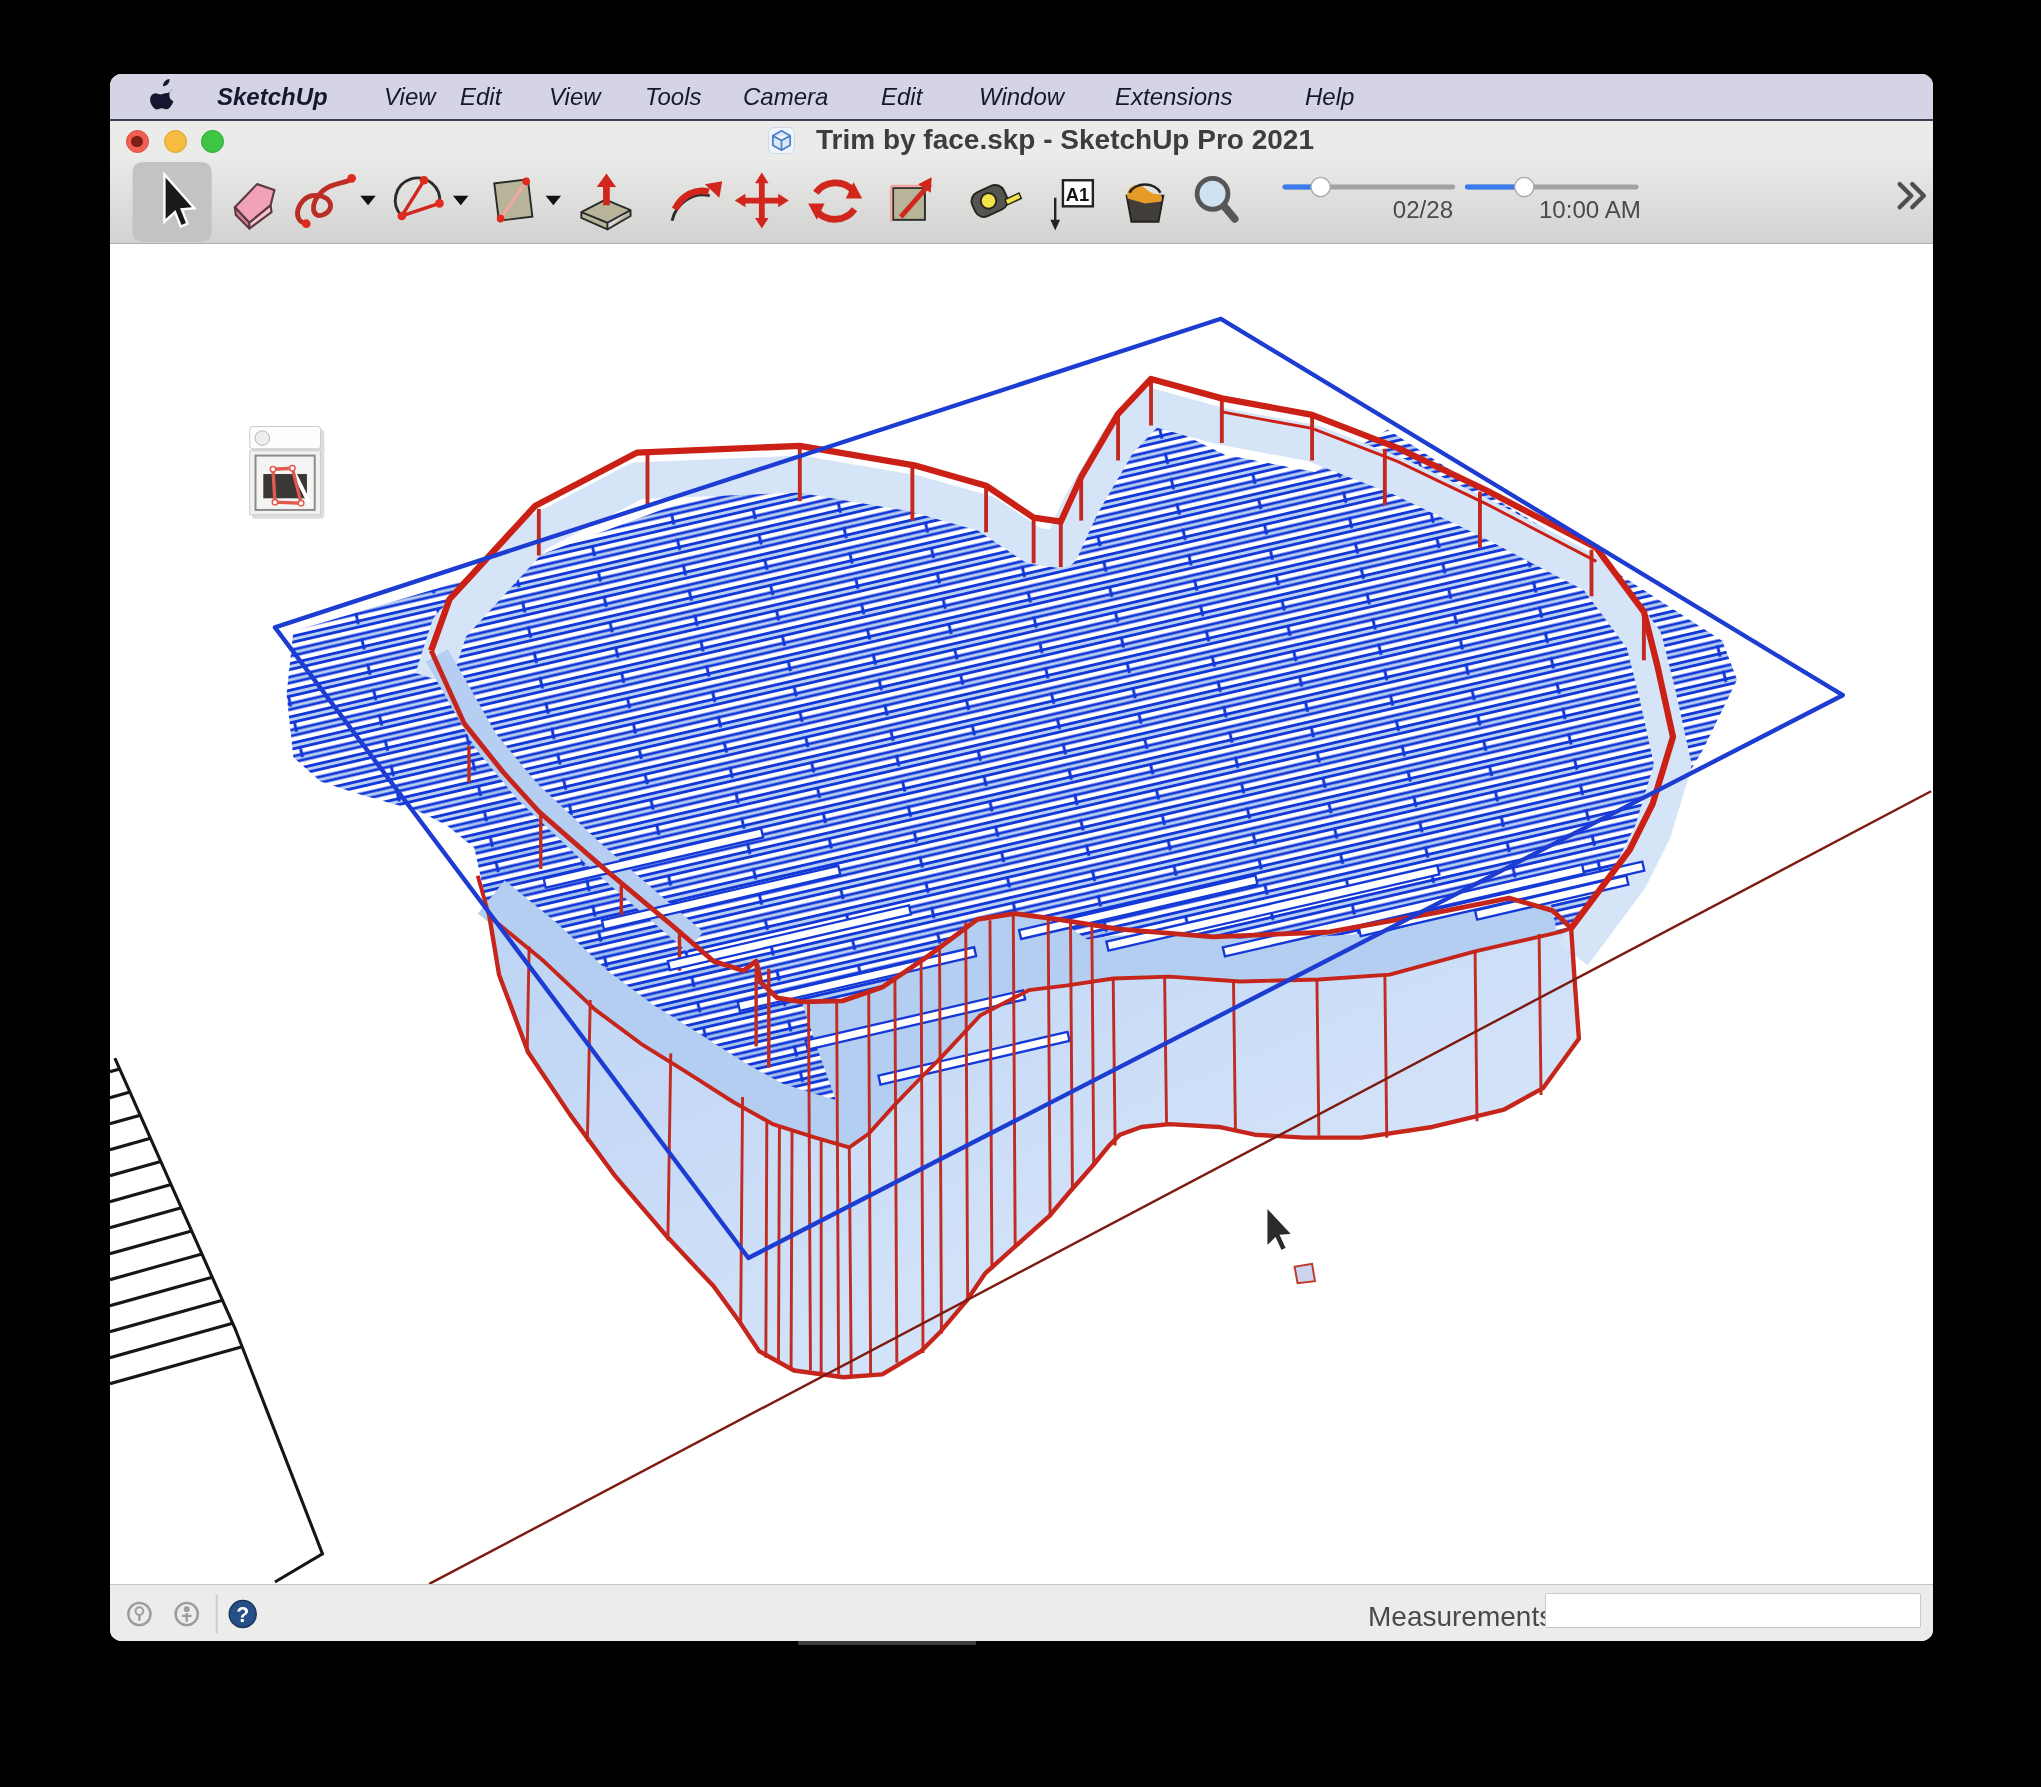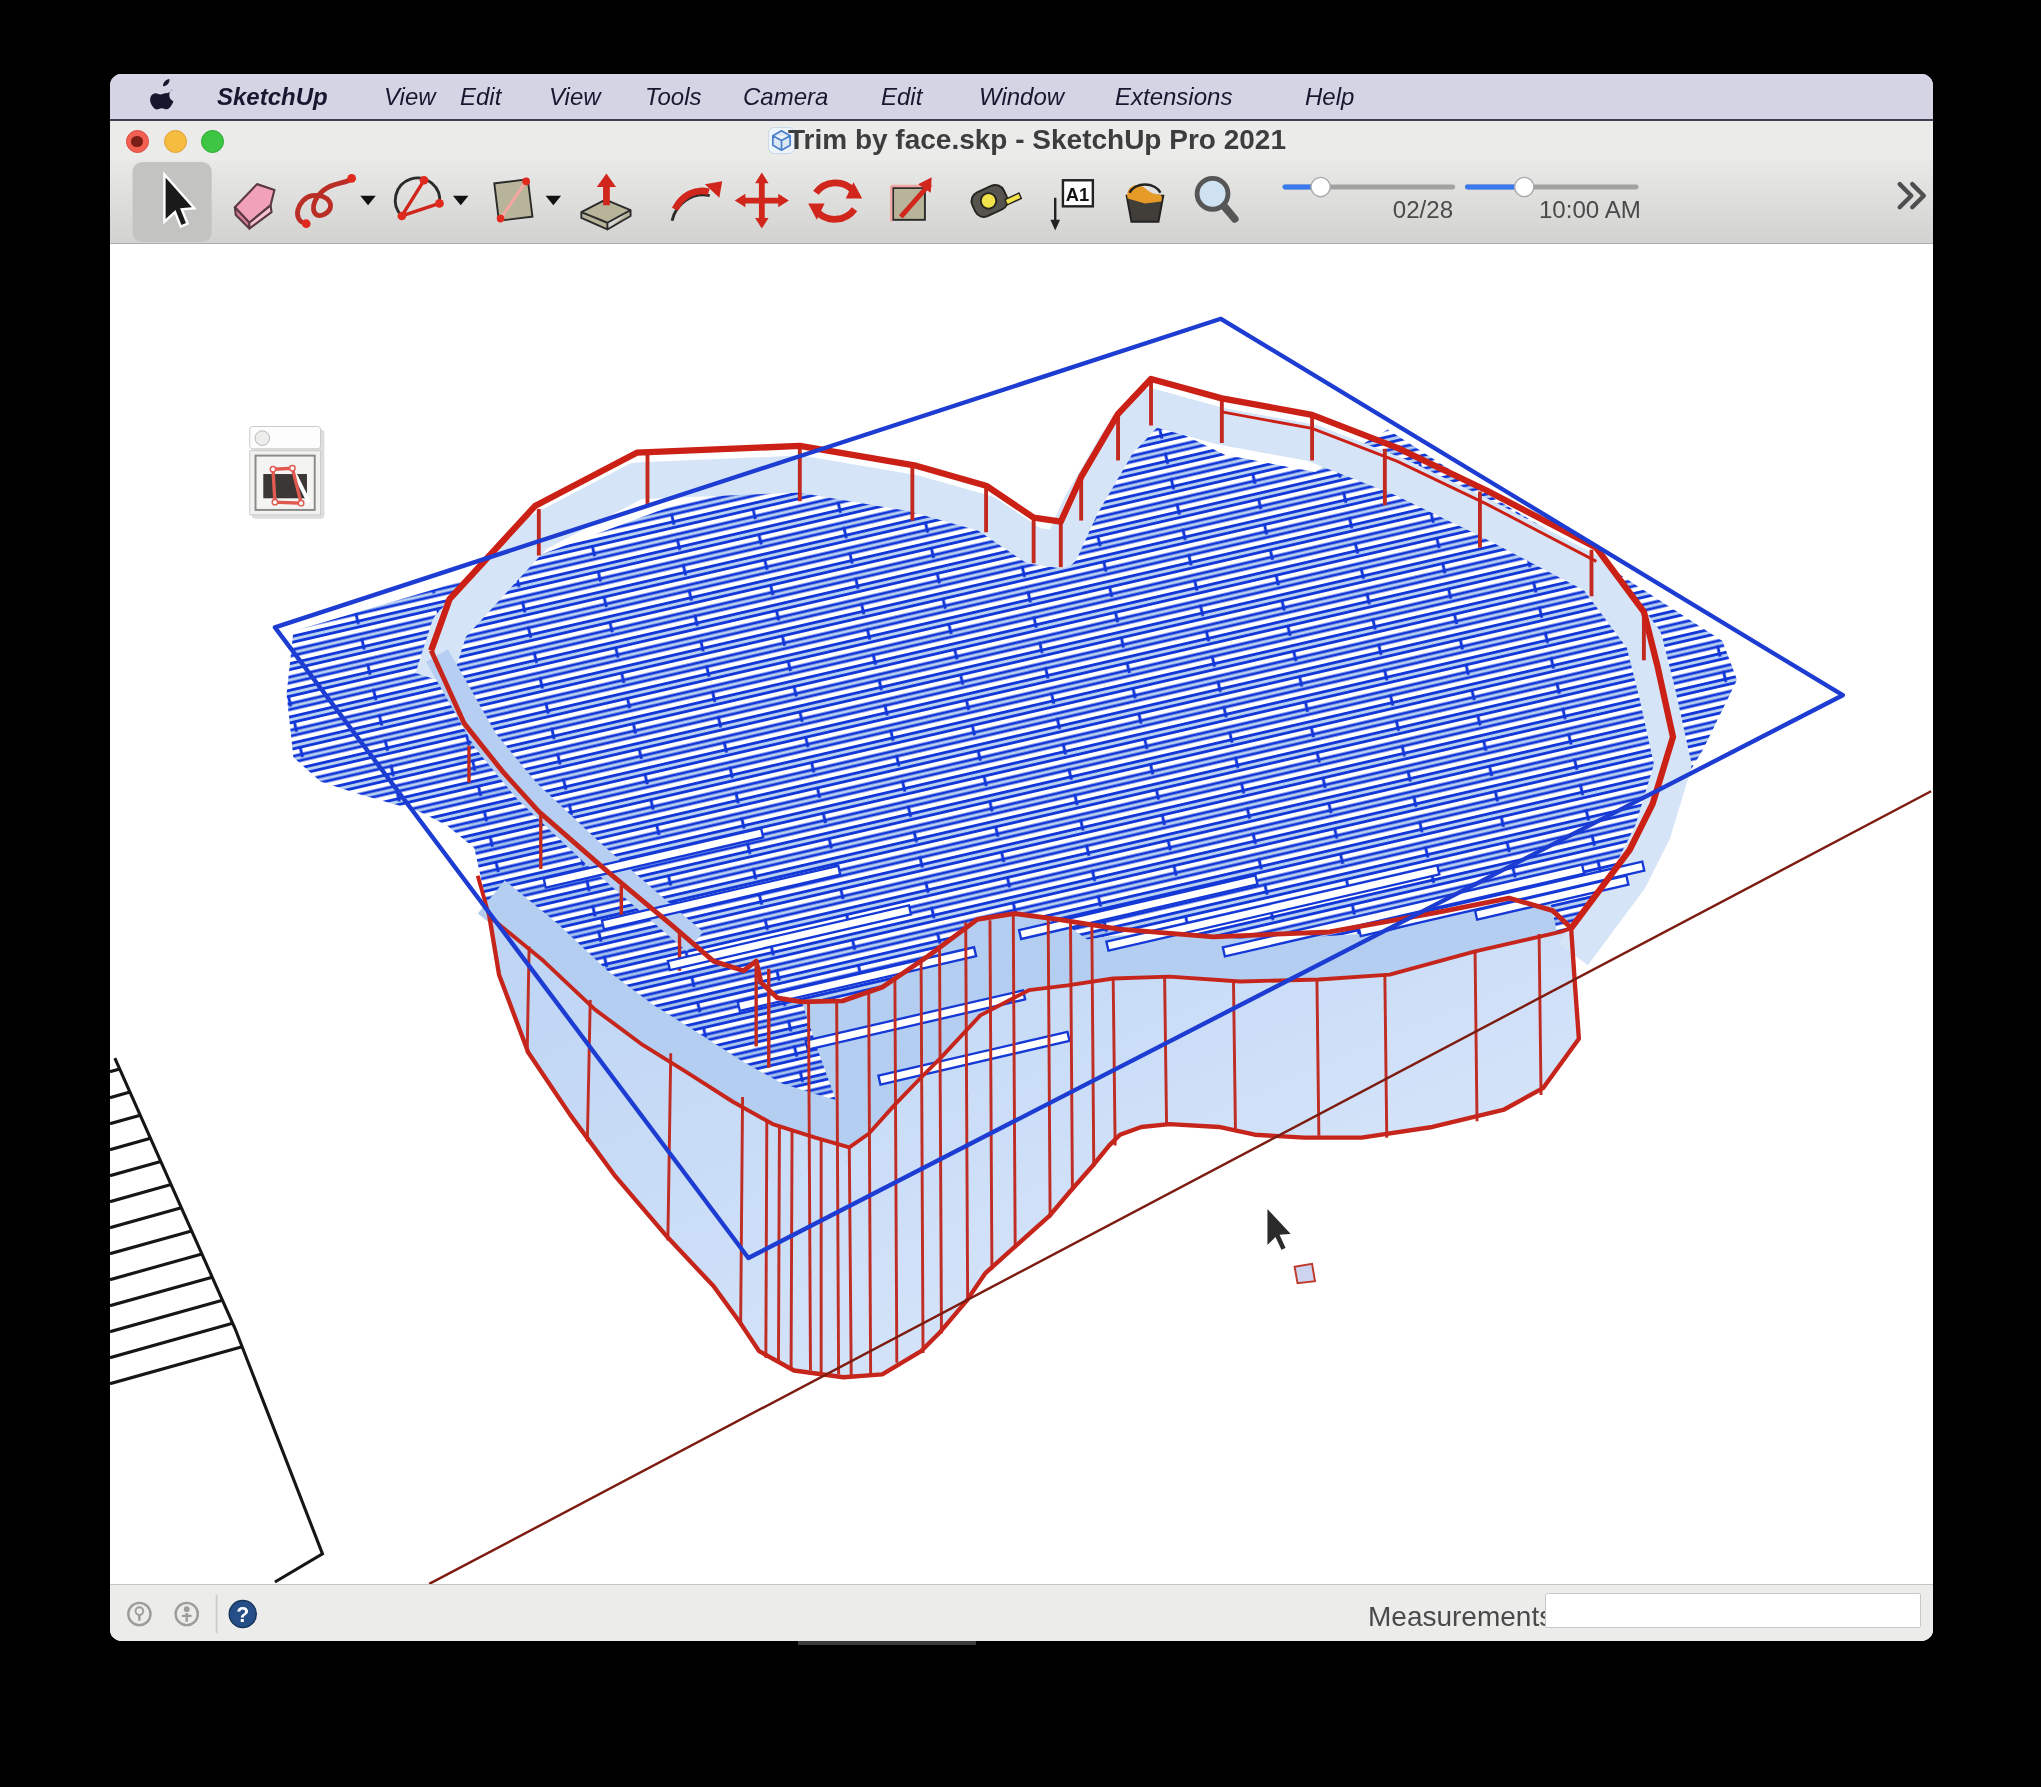--- a/index.html
+++ b/index.html
@@ -53,21 +53,21 @@
   </div>
   <div id="titlebar">
     <div class="tl" style="left:15.5px;background:#f35f52;border:1px solid #d9493e;box-sizing:border-box"></div>
     <div class="tl" style="left:54px;background:#f6bc3f;border:1px solid #dfa133;box-sizing:border-box"></div>
     <div class="tl" style="left:91px;background:#3ec544;border:1px solid #2aa834;box-sizing:border-box"></div>
     <div style="position:absolute;left:21.3px;top:14.6px;width:11.6px;height:11.6px;border-radius:50%;background:#7c1f16"></div>
     <svg width="27" height="27" viewBox="0 0 28 28" style="position:absolute;left:658px;top:5.8px">
       <rect x="0.5" y="0.5" width="27" height="27" rx="6" fill="#eef4fb" stroke="#c8d6e8"></rect>
       <path d="M14,4 L23,9 L23,19 L14,24 L5,19 L5,9 Z M5,9 L14,14 L23,9 M14,14 L14,24" fill="#dbe7f5" stroke="#4a7fc9" stroke-width="1.8" stroke-linejoin="round"></path>
     </svg>
-    <div id="titletext" style="left:678px;width:auto;text-align:center">Trim by face.skp - SketchUp Pro 2021</div>
+    <div id="titletext" style="left:706px;width:auto;text-align:center">Trim by face.skp - SketchUp Pro 2021</div>
   </div>
   <div id="toolbar">
   <svg width="1823" height="83" viewBox="113 165 1879 86">
     <rect x="119" y="167" width="82" height="83" rx="10" fill="#c3c3c1"></rect>
     <path d="M152,180 L152,229 L163,219 L169,234 L176,231 L170,216 L183,215 Z" fill="#1a1a1a" stroke="#fdfdfd" stroke-width="2.5"></path>
     <g>
       <path d="M225,214 L248,190 L266,196 L262,212 L240,230 Z" fill="#f2a2b8" stroke="#5c3a44" stroke-width="2.2" stroke-linejoin="round"></path>
       <path d="M225,214 L240,230 L240,236 L226,222 Z" fill="#d87f98" stroke="#5c3a44" stroke-width="2.2" stroke-linejoin="round"></path>
       <path d="M240,230 L262,212 L263,219 L240,236 Z" fill="#f7c4d2" stroke="#5c3a44" stroke-width="2.2" stroke-linejoin="round"></path>
     </g>

